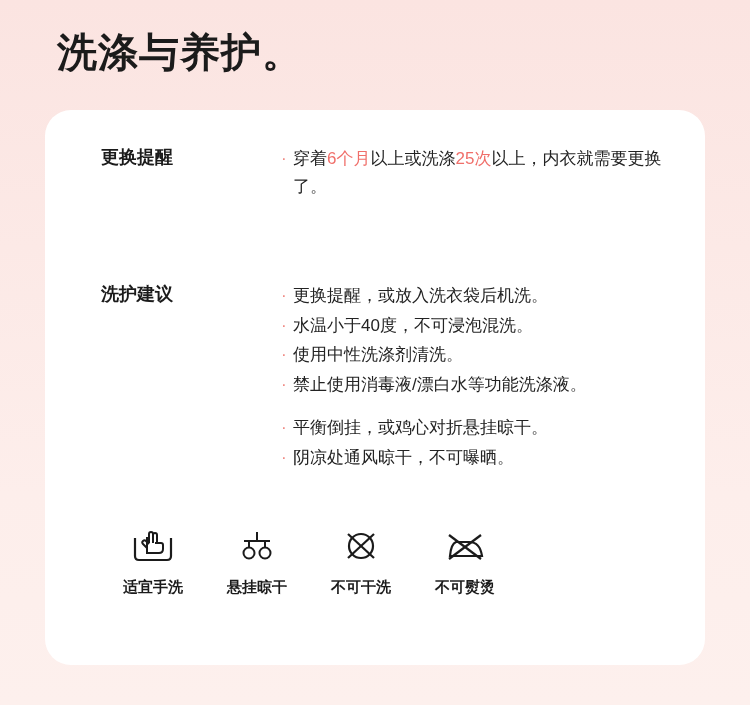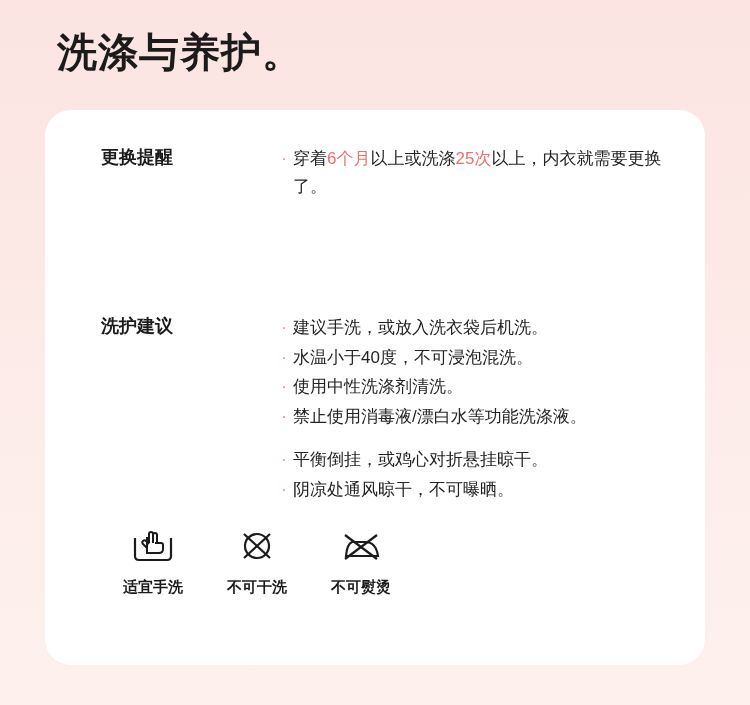--- a/index.html
+++ b/index.html
@@ -81,21 +81,20 @@
   }
   .sec-replace {
     left: 56px;
     top: 35px;
     width: 580px;
   }
   .sec-care {
     left: 56px;
     top: 172px;
     width: 580px;
-    margin-top: 32px;
   }
   .care-icons {
     position: absolute;
     left: 56px;
     top: 410px;
     width: 580px;
     display: flex;
     justify-content: flex-start;
   }
   .care-icon {
@@ -133,21 +132,21 @@
           <span class="bullet-text"><span>穿着</span><span class="hl">6个月</span><span>以上或洗涤</span><span class="hl">25次</span><span>以上，内衣就需要更换了。</span></span>
         </div>
       </div>
     </div>
 
     <div class="section sec-care">
       <div class="section-label">洗护建议</div>
       <div class="bullet-list">
         <div class="bullet-item">
           <span class="bullet-dot">·</span>
-          <span class="bullet-text">建议手洗，或放入洗衣袋后机洗。</span>
+          <span class="bullet-text">更换提醒，或放入洗衣袋后机洗。</span>
         </div>
         <div class="bullet-item">
           <span class="bullet-dot">·</span>
           <span class="bullet-text">水温小于40度，不可浸泡混洗。</span>
         </div>
         <div class="bullet-item">
           <span class="bullet-dot">·</span>
           <span class="bullet-text">使用中性洗涤剂清洗。</span>
         </div>
         <div class="bullet-item">
@@ -174,20 +173,33 @@
             <path d="M17 11 L17 22 L17 27 L29 27 Q33 27 33 23 L33 19 Q33 17 31 17 L25 17" fill="none" stroke="#1b1b1b" stroke-width="2"></path>
             <path d="M17 22 L13 18 Q11.5 16.5 13 15 Q14.5 13.5 16 15 L19 18" fill="none" stroke="#1b1b1b" stroke-width="2"></path>
             <path d="M19 17 L19 8 Q19 6 21 6 Q23 6 23 8 L23 17" fill="none" stroke="#1b1b1b" stroke-width="2"></path>
             <path d="M23 17 L23 9 Q23 7 25 7 Q27 7 27 9 L27 17" fill="none" stroke="#1b1b1b" stroke-width="2"></path>
           </svg>
         </div>
         <div class="caption">适宜手洗</div>
       </div>
 
 
+      <div class="care-icon">
+        <div class="glyph">
+          <svg width="46" height="40" viewBox="0 0 46 40">
+            <line x1="23" y1="6" x2="23" y2="14" stroke="#1b1b1b" stroke-width="2"></line>
+            <line x1="10" y1="15" x2="36" y2="15" stroke="#1b1b1b" stroke-width="2"></line>
+            <line x1="15" y1="15" x2="15" y2="22" stroke="#1b1b1b" stroke-width="2"></line>
+            <line x1="31" y1="15" x2="31" y2="22" stroke="#1b1b1b" stroke-width="2"></line>
+            <circle cx="15" cy="27" r="5.5" fill="none" stroke="#1b1b1b" stroke-width="2"></circle>
+            <circle cx="31" cy="27" r="5.5" fill="none" stroke="#1b1b1b" stroke-width="2"></circle>
+          </svg>
+        </div>
+        <div class="caption">悬挂晾干</div>
+      </div>
 
       <div class="care-icon">
         <div class="glyph">
           <svg width="46" height="40" viewBox="0 0 46 40">
             <circle cx="23" cy="20" r="12" fill="none" stroke="#1b1b1b" stroke-width="2.2"></circle>
             <line x1="10" y1="32" x2="36" y2="8" stroke="#1b1b1b" stroke-width="2.2"></line>
             <line x1="10" y1="8" x2="36" y2="32" stroke="#1b1b1b" stroke-width="2.2"></line>
           </svg>
         </div>
         <div class="caption">不可干洗</div>

